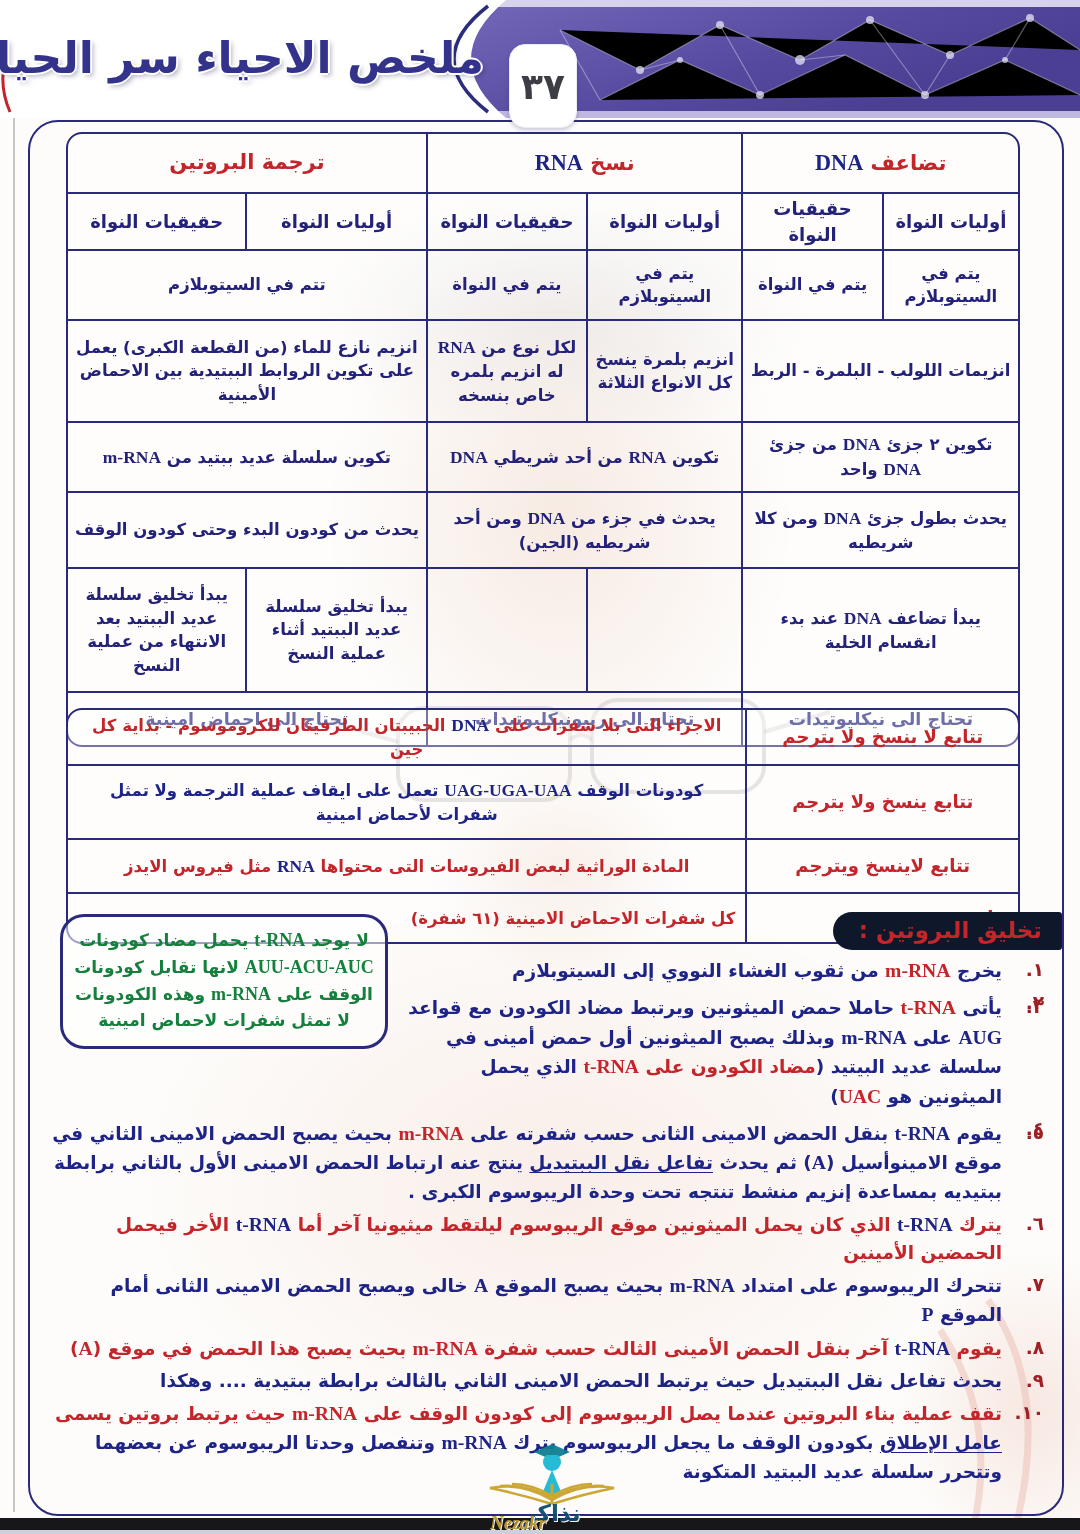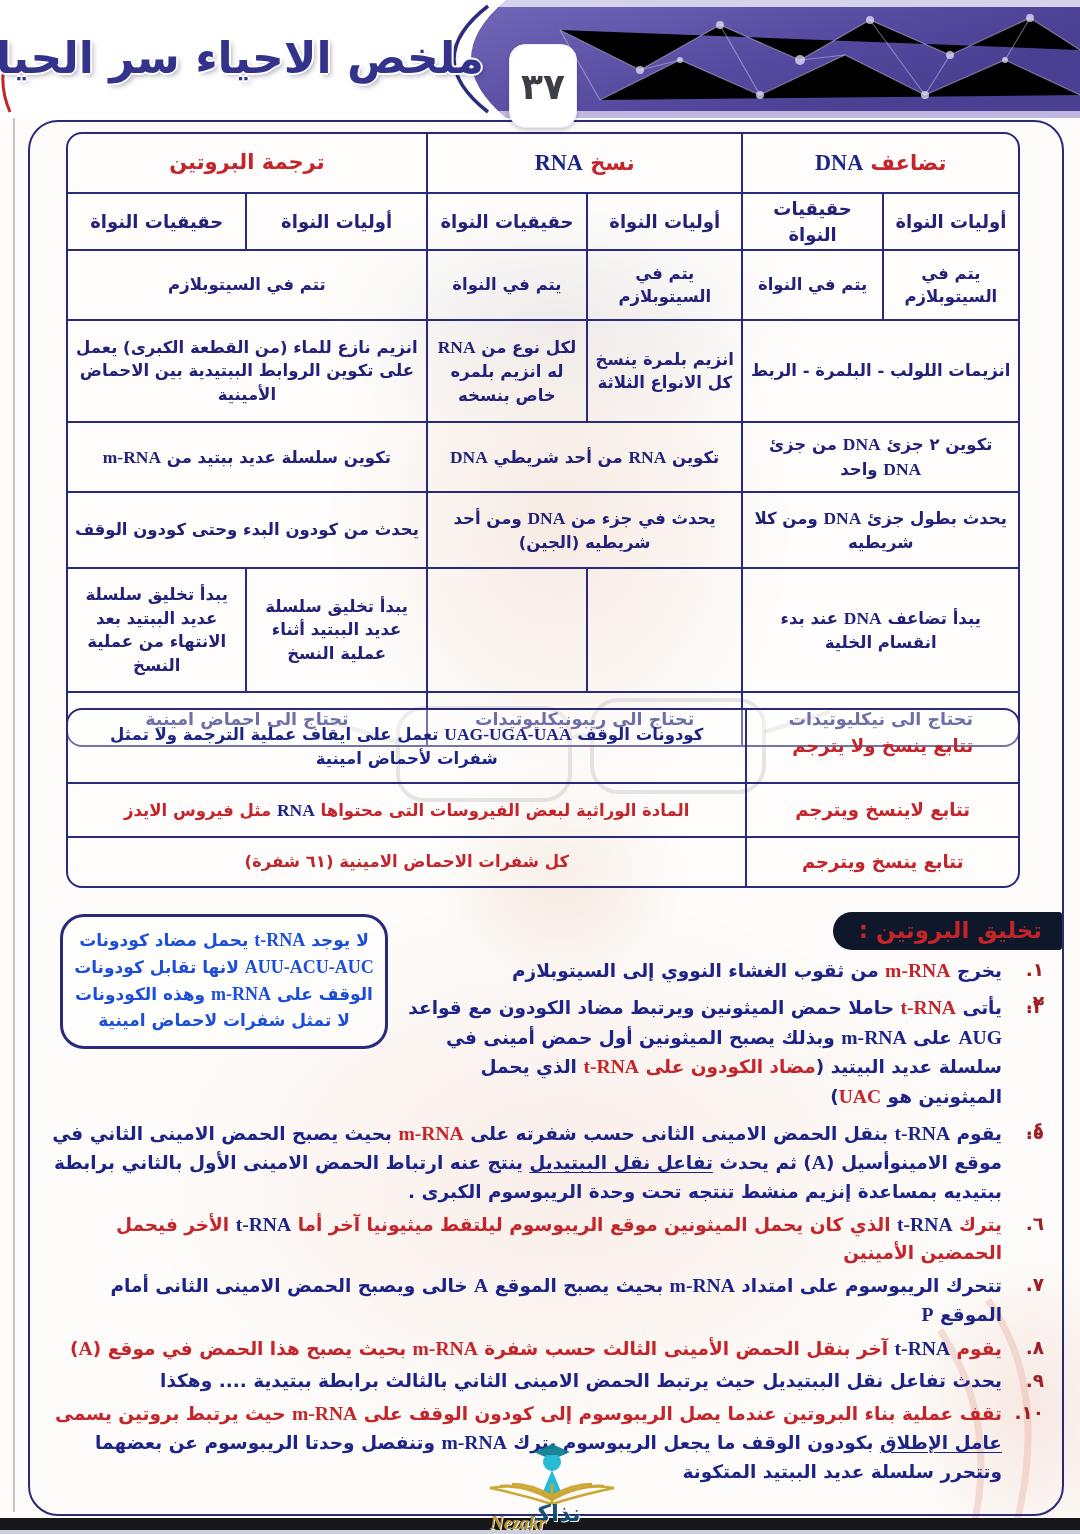--- a/index.html
+++ b/index.html
@@ -58,33 +58,33 @@
   .t1 .subh th{font-size:18px;height:50px;}
   .t1 .r-loc td{height:64px;}
   .t1 .r-enz td{height:96px;}
   .t1 .r-prod td{height:64px;}
   .t1 .r-ext td{height:70px;}
   .t1 .r-start td{height:118px;}
   .t1 .r-needs td{height:48px;font-size:17.5px;}
   .t2wrap{left:36px;top:586px;width:950px;}
   .t2 td{padding:3px 10px;}
   .t2 .lbl{color:#c3252b;font-size:18px;}
-  .t2 .h1 td{height:44px;} .t2 .h2 td{height:66px;} .t2 .h3 td{height:46px;} .t2 .h4 td{height:42px;}
+  .t2 .h1 td{height:44px;} .t2 .h2 td{height:66px;} .t2 .h3 td{height:46px;} .t2 .h4 td{height:42px;text-align:right;}
   
   .protein{position:absolute;top:790px;left:14px;right:12px;z-index:2;}
   .heading-pill{
     float:right;margin:0 -12px 6px 14px;background:#0f172a;
     border-radius:24px 4px 4px 24px;padding:5px 20px 7px 26px;
     color:#c3252b;font-size:23px;
   }
   .side-box{
     float:left;width:302px;margin:2px 10px 10px 16px;
     border:3px solid #2a2a7c;border-radius:24px;background:rgba(255,255,255,.55);
     padding:10px 10px 12px;text-align:center;
-    color:#1d4ed8;font-size:17px;line-height:1.5;
+    color:#15803d;font-size:17px;line-height:1.5;
   }
   .steps{color:#1d2486;}
   .step{clear:right;position:relative;padding:0 48px 0 2px;margin-bottom:4px;
     font-size:18.5px;line-height:1.5;text-align:right;}
   .step .num{position:absolute;right:6px;top:0;color:#9e2024;}
   
   .c-red{color:#c3252b;} .c-blue{color:#1d2486;}
   .lat{font-family:Liberation Serif, serif;font-weight:700;font-size:1.06em;}
   .u{text-decoration:underline;text-underline-offset:3px;}
   
@@ -233,20 +233,24 @@
       </table>
   </div>
 
   <div class="tblwrap t2wrap">
     <table class="t2" dir="rtl">
       <colgroup>
           <col style="width:272px">
           <col style="width:678px">
         </colgroup>
       <tbody>
+          <tr class="h1">
+        <td class="lbl">تتابع لا ينسخ ولا يترجم</td>
+        <td><span class="c-red">الاجزاء التى بلا شفرات على </span><span class="c-blue lat">DNA</span><span class="c-red"> الحبيبتان الطرفيتان للكروموسوم - بداية كل جين</span></td>
+      </tr>
       <tr class="h2">
         <td class="lbl">تتابع ينسخ ولا يترجم</td>
         <td><span class="c-blue">كودونات الوقف </span><span class="c-blue lat">UAG-UGA-UAA</span><span class="c-blue"> تعمل على ايقاف عملية الترجمة ولا تمثل شفرات لأحماض امينية</span></td>
       </tr>
       <tr class="h3">
         <td class="lbl">تتابع لاينسخ ويترجم</td>
         <td><span class="c-red">المادة الوراثية لبعض الفيروسات التى محتواها </span><span class="c-blue lat">RNA</span><span class="c-red"> مثل فيروس الايدز</span></td>
       </tr>
       <tr class="h4">
         <td class="lbl">تتابع ينسخ ويترجم</td>

